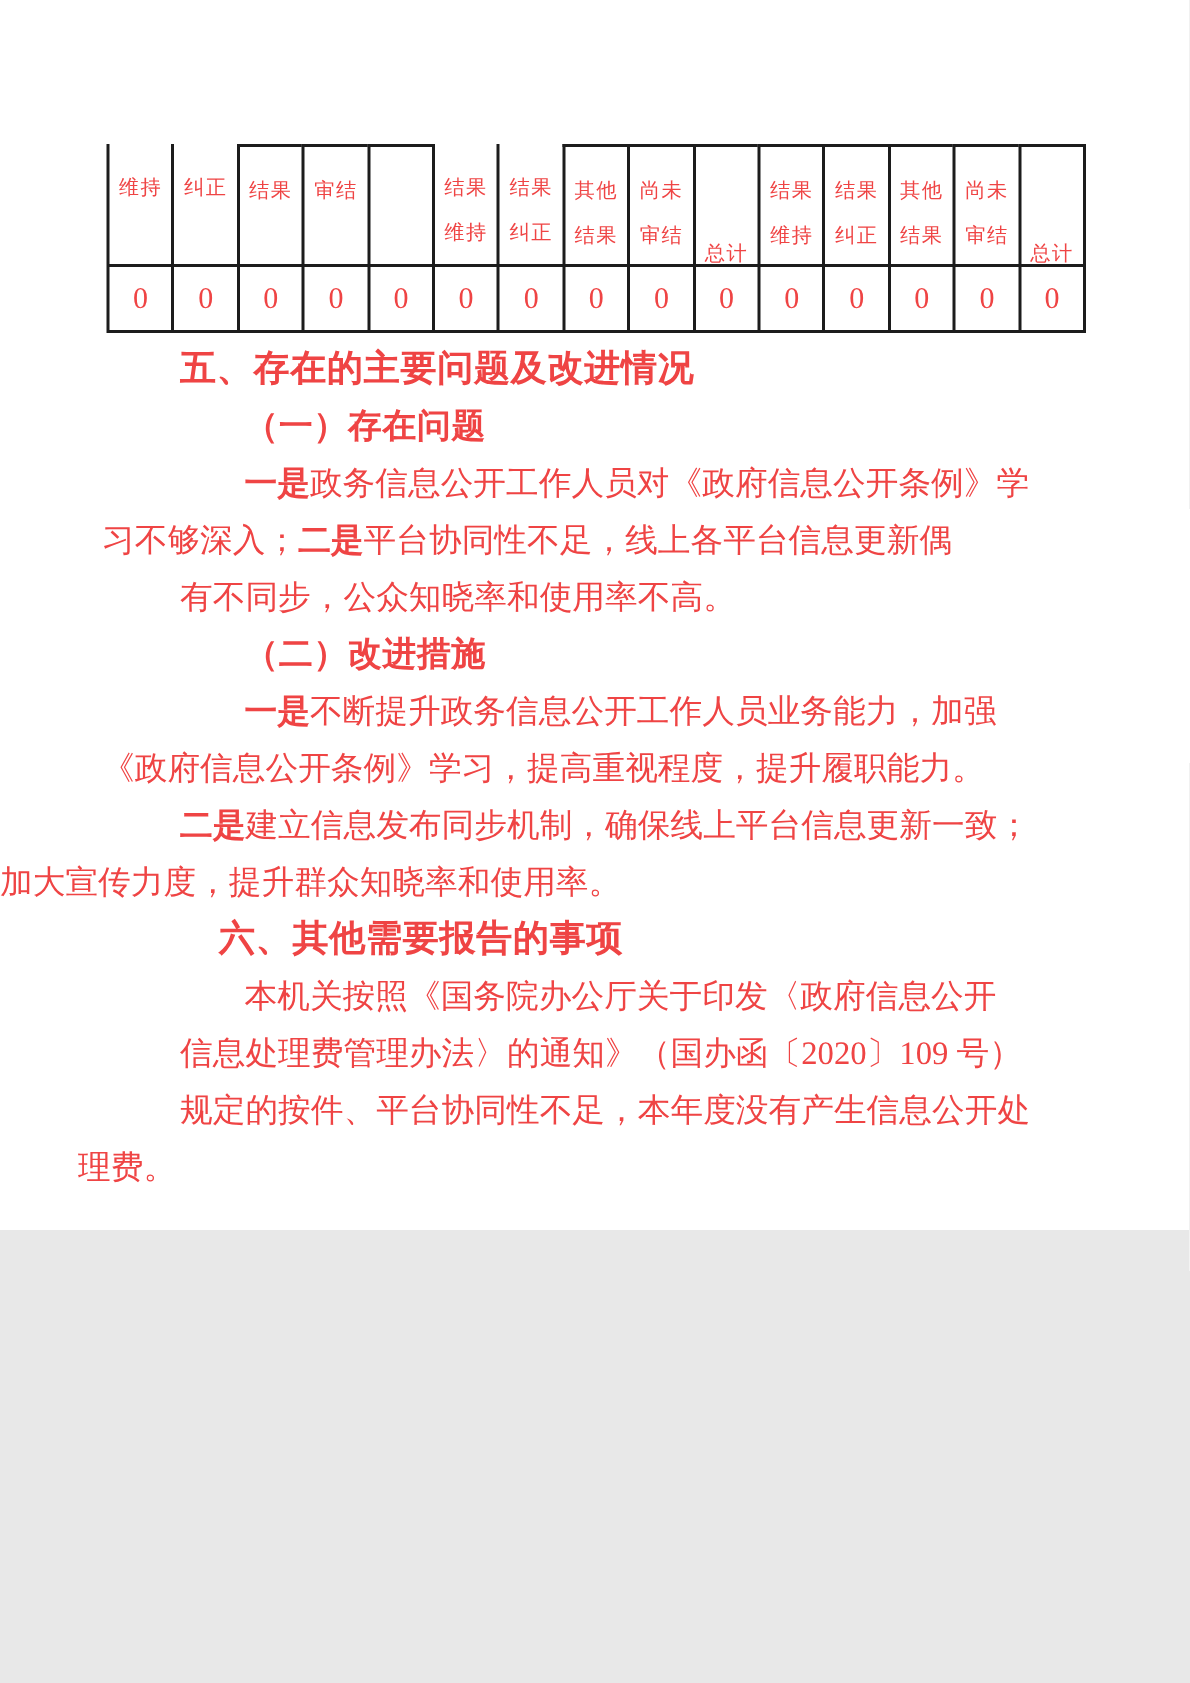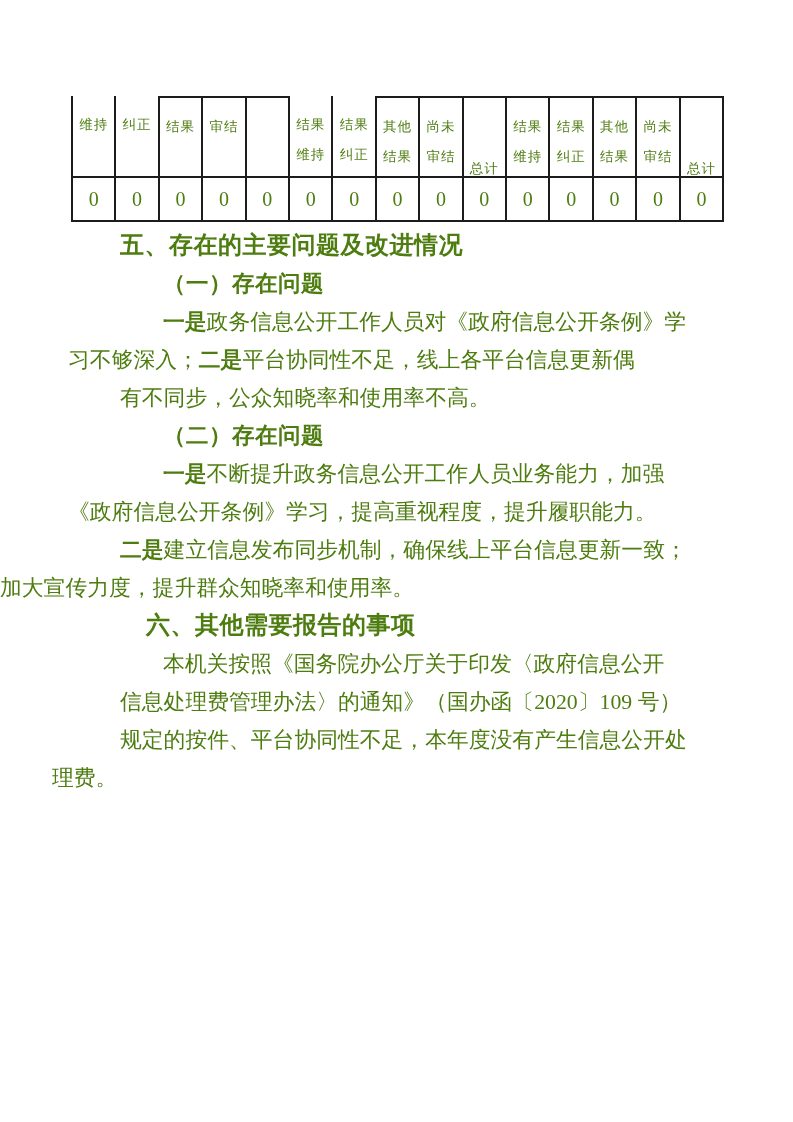--- a/index.html
+++ b/index.html
@@ -1,22 +1,22 @@
 <!DOCTYPE html>
 <html><head>
 <meta charset="utf-8">
 <style>
   html,body { margin:0; padding:0; background:#e8e8e8; }
   .page {
     position:relative;
-    width:793px; height:1122px;
+    width:793px; height:820px;
     margin:0 auto;
     background:#ffffff;
     overflow:hidden;
-    color:#4d7c0f;
+    color:#ef4444;
     font-family:"Liberation Serif", serif;
   }
 
   
   .tbl {
     position:absolute;
     left:71px; top:96px;
     width:653px;
   }
   .tbl-header {
@@ -183,21 +183,21 @@
       </div>
       <div class="line body" style="padding-left: 68px;">
         <span>习不够深入；</span>
         <span class="b">二是</span>
         <span>平台协同性不足，线上各平台信息更新偶</span>
       </div>
       <div class="line body" style="padding-left: 120px;">
         <span>有不同步，公众知晓率和使用率不高。</span>
       </div>
       <div class="line h2" style="padding-left: 163px;">
-        <span class="b">（二）存在问题</span>
+        <span class="b">（二）改进措施</span>
       </div>
       <div class="line body" style="padding-left: 163px;">
         <span class="b">一是</span>
         <span>不断提升政务信息公开工作人员业务能力，加强</span>
       </div>
       <div class="line body" style="padding-left: 68px;">
         <span>《政府信息公开条例》学习，提高重视程度，提升履职能力。</span>
       </div>
       <div class="line body" style="padding-left: 120px;">
         <span class="b">二是</span>

